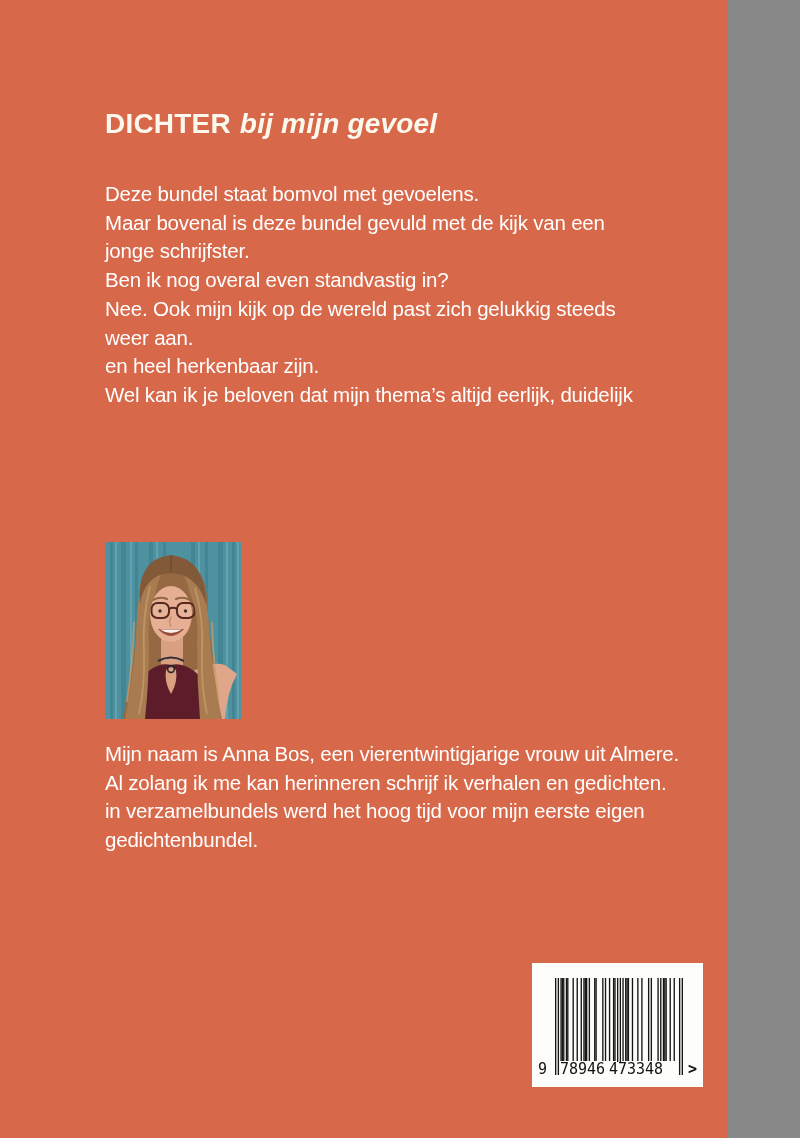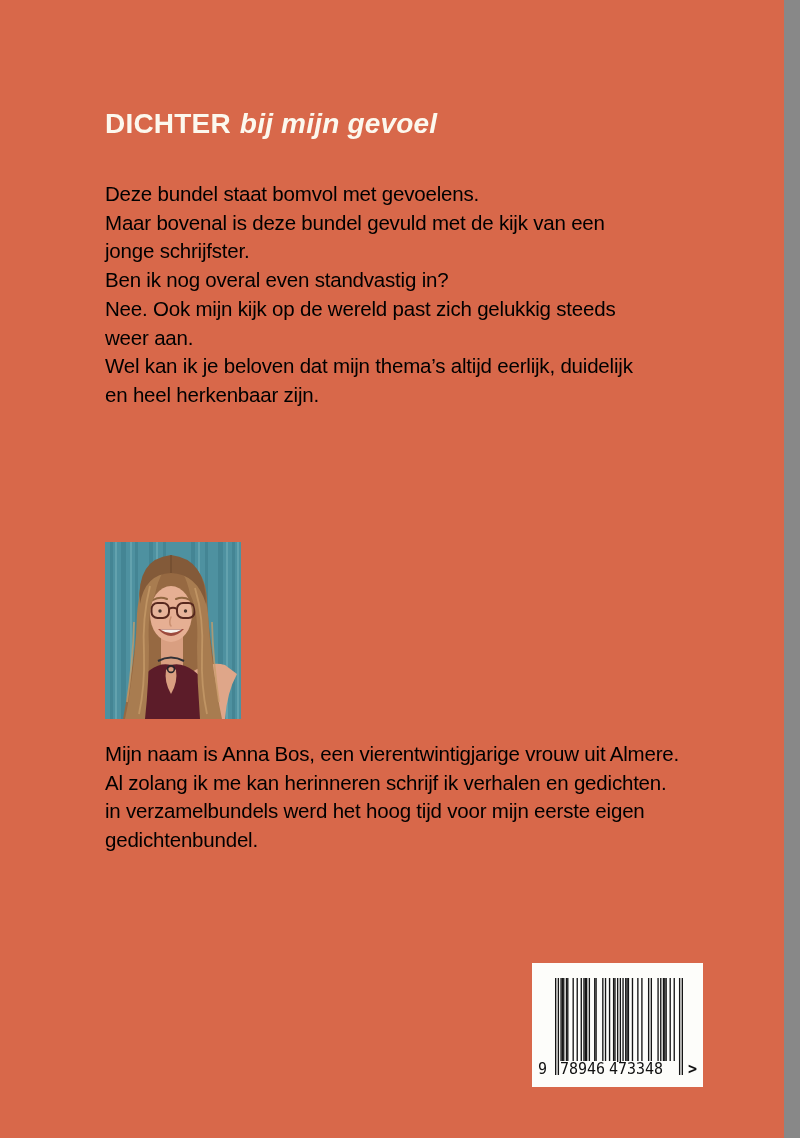--- a/index.html
+++ b/index.html
@@ -1,31 +1,31 @@
 <!DOCTYPE html>
 <html><head>
 <meta charset="utf-8">
 <style>
   html,body{margin:0;padding:0;background:#888;}
   .cover{
     position:relative;
-    width:784px;height:1138px;
+    width:728px;height:1138px;
     background:#d8684a;
     overflow:hidden;
     font-family:"Liberation Sans","DejaVu Sans",sans-serif;
   }
   .title{
     position:absolute;left:105px;top:108px;margin:0;
     font-size:28px;font-weight:700;color:#fcf8ee;
     letter-spacing:0.2px;white-space:nowrap;
   }
   .title .it{font-style:italic;margin-left:9px;}
   .blurb{
     position:absolute;left:105px;
-    color:#000000;font-size:20.5px;line-height:28.7px;
+    color:#ffffff;font-size:20.5px;line-height:28.7px;
     letter-spacing:-0.2px;white-space:nowrap;
   }
   .intro{top:180px;}
   .bio{top:740px;}
   .photo{position:absolute;left:105px;top:542px;width:136px;height:177px;}
   .photo svg{display:block;width:100%;height:100%;}
   .barcode{
     position:absolute;left:532px;top:963px;width:171px;height:124px;
     background:#fdfdfa;
   }
@@ -49,22 +49,22 @@
     <span>DICHTER</span><span class="it">bij mijn gevoel</span>
   </h1>
 
   <div class="blurb intro">
     <div class="line">Deze bundel staat bomvol met gevoelens.</div>
     <div class="line">Maar bovenal is deze bundel gevuld met de kijk van een</div>
     <div class="line">jonge schrijfster.</div>
     <div class="line">Ben ik nog overal even standvastig in?</div>
     <div class="line">Nee. Ook mijn kijk op de wereld past zich gelukkig steeds</div>
     <div class="line">weer aan.</div>
+    <div class="line">en heel herkenbaar zijn.</div>
     <div class="line">Wel kan ik je beloven dat mijn thema’s altijd eerlijk, duidelijk</div>
-    <div class="line">en heel herkenbaar zijn.</div>
   </div>
 
   <div class="photo">
     <svg viewBox="0 0 136 177" preserveAspectRatio="none">
 
       <rect x="0" y="0" width="136" height="177" fill="#4e91a0"></rect>
       <g fill="#3c7d8c" opacity="0.55">
         <rect x="5" y="0" width="3" height="177"></rect>
         <rect x="16" y="0" width="5" height="177"></rect>
         <rect x="30" y="0" width="3" height="177"></rect>

